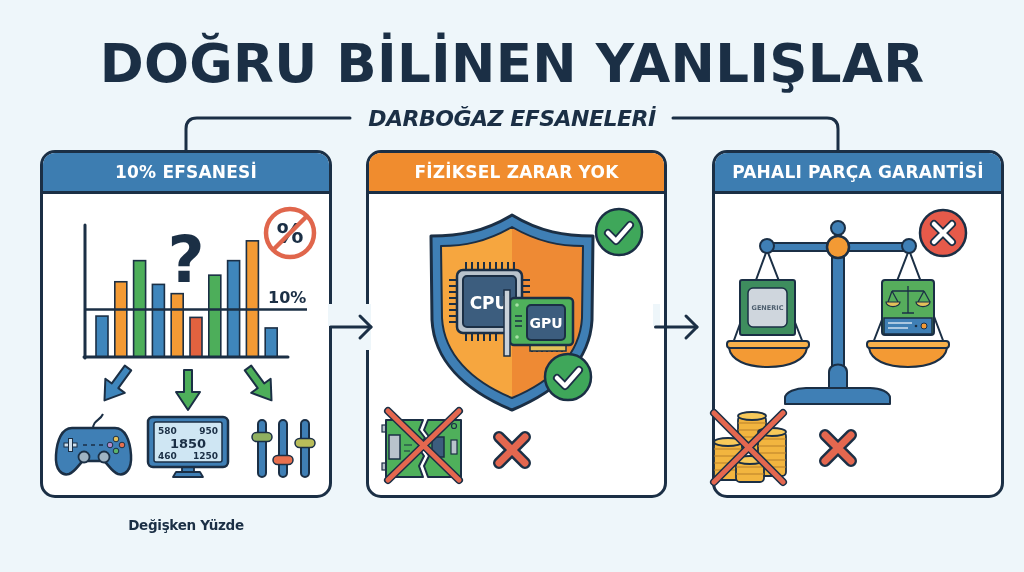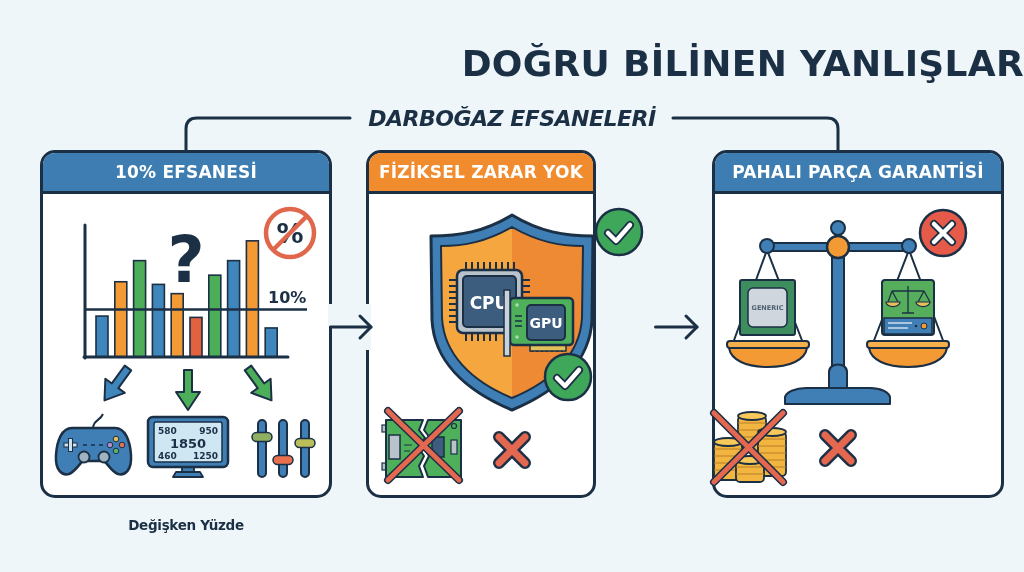--- a/index.html
+++ b/index.html
@@ -1,18 +1,18 @@
 <!DOCTYPE html>
 <html><head>
 <meta charset="utf-8">
 <style>
   html, body { margin: 0; padding: 0; }
   body { width: 1024px; height: 572px; overflow: hidden; background: #eef6fa; font-family: "DejaVu Sans", sans-serif; }
   .canvas { position: relative; width: 1024px; height: 572px; background: #eef6fa; }
-  .title { position: absolute; left: 0; top: 39px; width: 1024px; text-align: right; font-family: "DejaVu Sans", sans-serif; font-weight: bold; font-size: 36px; line-height: 50px; color: #1b2f45; letter-spacing: 0.3px; }
+  .title { position: absolute; left: 0; top: 39px; width: 1024px; text-align: center; font-family: "DejaVu Sans", sans-serif; font-weight: bold; font-size: 53px; line-height: 50px; color: #1b2f45; letter-spacing: 0.3px; }
   .subtitle { position: absolute; left: 0; top: 106px; width: 1024px; text-align: center; font-family: "DejaVu Sans", sans-serif; font-weight: bold; font-size: 22px; line-height: 26px; color: #1b2f45; letter-spacing: -0.5px; font-style: italic; }
   .panel { position: absolute; box-sizing: border-box; border: 3px solid #1b2f45; border-radius: 15px; background: #ffffff; overflow: hidden; z-index: 1; }
   .panel-header { position: absolute; left: 0; top: 0; right: 0; height: 38px; border-bottom: 3px solid #1b2f45; display: flex; align-items: center; justify-content: center; color: #ffffff; font-family: "DejaVu Sans", sans-serif; font-weight: bold; font-size: 17px; letter-spacing: 0.2px; white-space: nowrap; }
   .caption { position: absolute; top: 516px; width: 292px; text-align: center; font-family: "DejaVu Sans", sans-serif; font-weight: bold; font-size: 13.5px; line-height: 18px; color: #1b2f45; letter-spacing: -0.3px; }
   .overlay { position: absolute; left: 0; top: 0; width: 1024px; height: 572px; z-index: 2; pointer-events: none; }
   .svgtext { font-family: "DejaVu Sans", sans-serif; font-weight: bold; }
 </style>
 </head>
 <body>
 
@@ -20,21 +20,21 @@
 
   <div class="title">DOĞRU BİLİNEN YANLIŞLAR</div>
   <div class="subtitle">DARBOĞAZ EFSANELERİ</div>
 
   <div class="panel" style="left:40px;top:150px;width:292px;height:348px;">
     <div class="panel-header" style="background: rgb(61, 125, 177);">
       <span>10% EFSANESİ</span>
     </div>
   </div>
 
-  <div class="panel" style="left:366px;top:150px;width:230px;height:348px;">
+  <div class="panel" style="left:366px;top:150px;width:301px;height:348px;">
     <div class="panel-header" style="background: rgb(240, 140, 46);">
       <span>FİZİKSEL ZARAR YOK</span>
     </div>
   </div>
 
   <div class="panel" style="left:712px;top:150px;width:292px;height:348px;">
     <div class="panel-header" style="background: rgb(61, 125, 177);">
       <span>PAHALI PARÇA GARANTİSİ</span>
     </div>
   </div>

